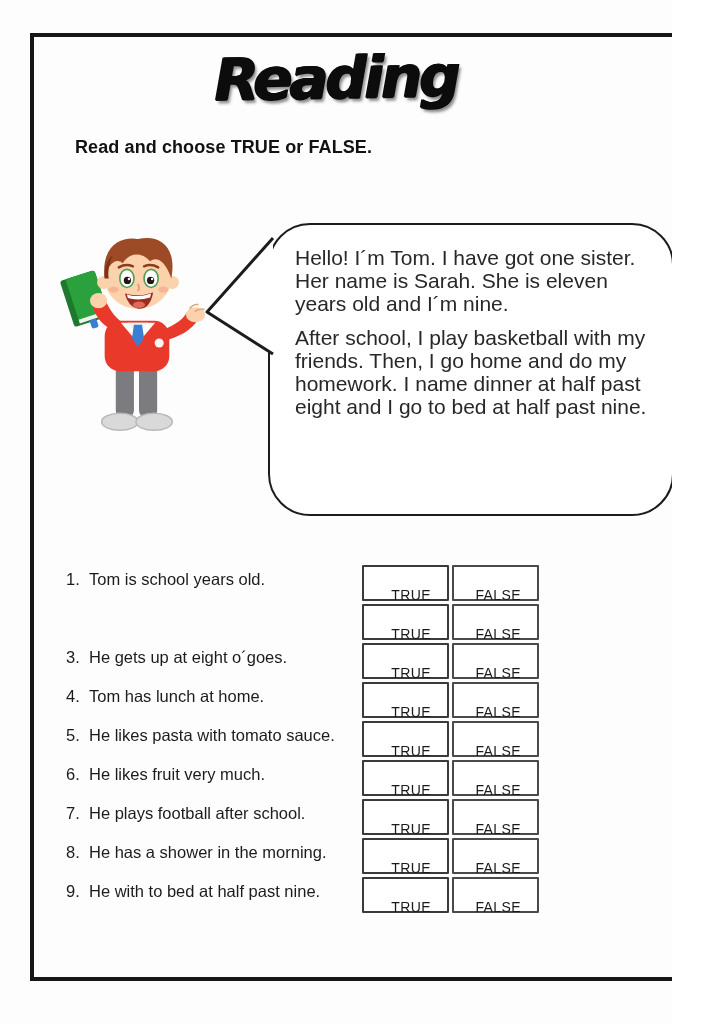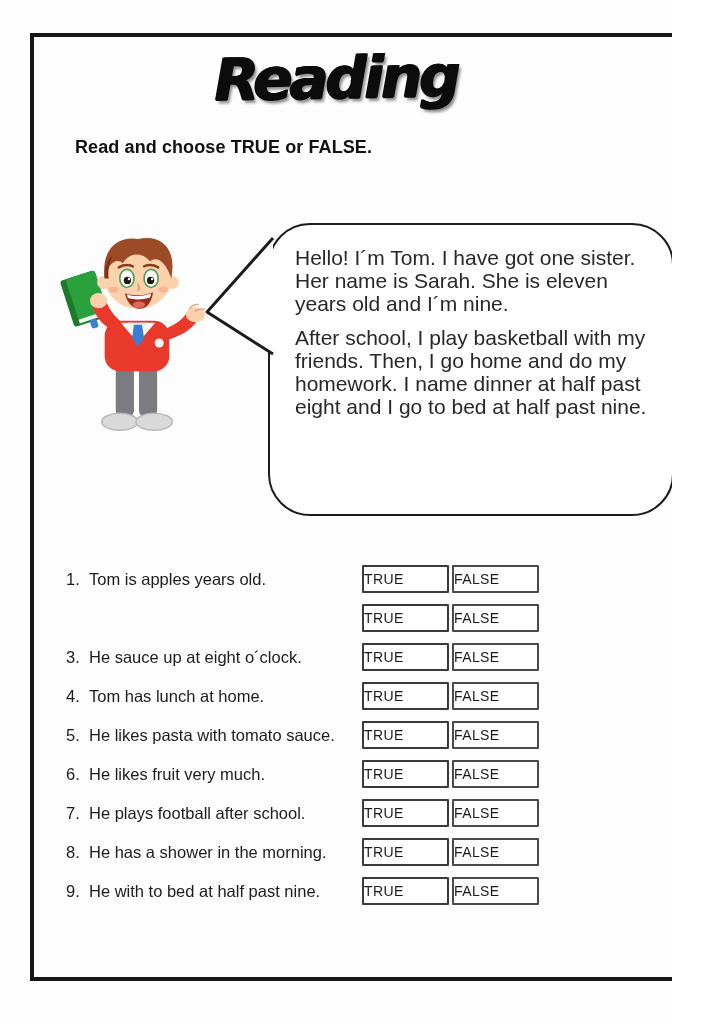--- a/index.html
+++ b/index.html
@@ -36,21 +36,21 @@
   .qrow{position:absolute;left:0;width:724px;height:28px;}
   .qtext{
     position:absolute;left:66px;top:0;height:28px;line-height:28px;
     font-size:16.5px;color:#1c1c1c;white-space:nowrap;
   }
   .qnum{display:inline-block;width:23px;}
   .tfbtn{
     position:absolute;top:0;width:87px;height:28px;box-sizing:border-box;
     background:#ffffff;border:2px solid #3a3a3a;border-radius:1px;
     font-family:"Liberation Sans",sans-serif;font-size:14px;color:#1a1a1a;
-    letter-spacing:0.4px;text-align:left;line-height:24px;padding:0;cursor:pointer;
+    letter-spacing:0.4px;text-align:right;line-height:24px;padding:16px;cursor:pointer;
   }
   .tfbtn.t{left:362px;}
   .tfbtn.f{left:452px;border-color:#4a4a4a;}
 </style>
 </head>
 <body>
 
 <div class="sheet">
 
   <div class="frame"></div>
@@ -118,30 +118,30 @@
 
   <div class="bubble">
     <p>Hello! I´m Tom. I have got one sister. Her name is Sarah. She is eleven years old and I´m nine.</p>
     <p>After school, I play basketball with my friends. Then, I go home and do my homework. I name dinner at half past eight and I go to bed at half past nine.</p>
   </div>
   <svg class="tail" viewBox="0 0 74 126" aria-hidden="true">
     <path d="M72,4 L6,78 L72,120" fill="#ffffff" stroke="#1c1c1c" stroke-width="3" stroke-linejoin="round"></path>
   </svg>
 
   <div class="qrow" style="top:565px">
-    <div class="qtext"><span class="qnum">1.</span><span>Tom is apples years old.</span></div>
+    <div class="qtext"><span class="qnum">1.</span><span>Tom is school years old.</span></div>
     <button class="tfbtn t">TRUE</button>
     <button class="tfbtn f">FALSE</button>
   </div>
   <div class="qrow" style="top:604px">
     <button class="tfbtn t">TRUE</button>
     <button class="tfbtn f">FALSE</button>
   </div>
   <div class="qrow" style="top:643px">
-    <div class="qtext"><span class="qnum">3.</span><span>He sauce up at eight o´clock.</span></div>
+    <div class="qtext"><span class="qnum">3.</span><span>He gets up at eight o´goes.</span></div>
     <button class="tfbtn t">TRUE</button>
     <button class="tfbtn f">FALSE</button>
   </div>
   <div class="qrow" style="top:682px">
     <div class="qtext"><span class="qnum">4.</span><span>Tom has lunch at home.</span></div>
     <button class="tfbtn t">TRUE</button>
     <button class="tfbtn f">FALSE</button>
   </div>
   <div class="qrow" style="top:721px">
     <div class="qtext"><span class="qnum">5.</span><span>He likes pasta with tomato sauce.</span></div>

